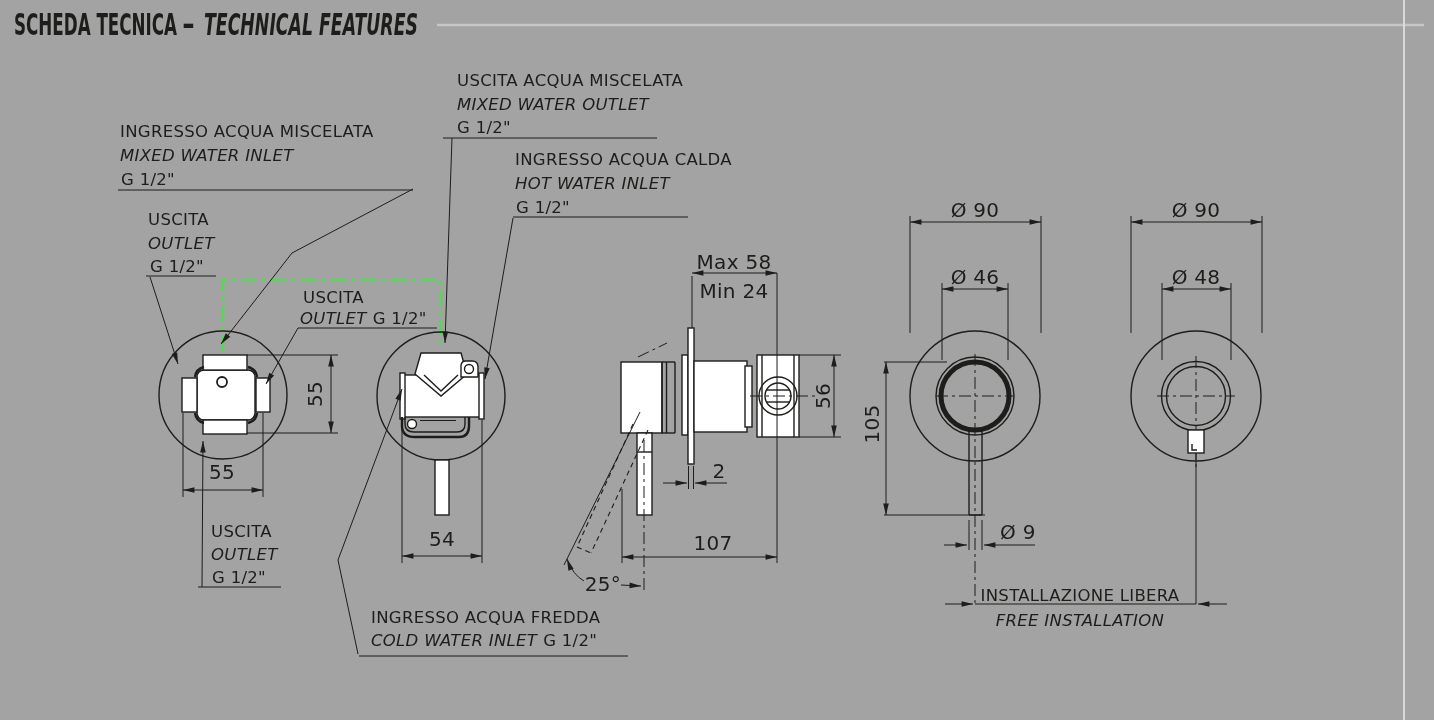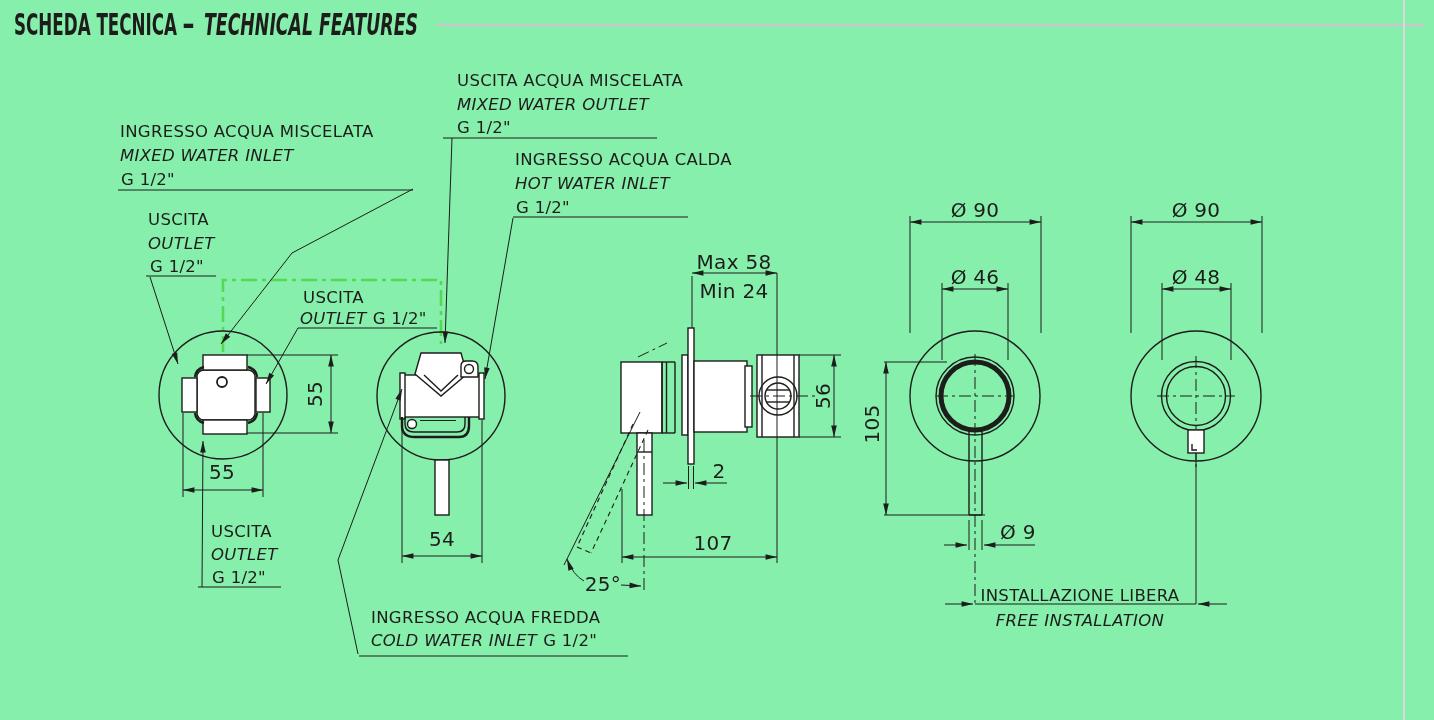--- a/index.html
+++ b/index.html
@@ -1,16 +1,16 @@
 <!DOCTYPE html>
 <html><head>
 <meta charset="utf-8">
 <style>
   html,body{margin:0;padding:0;background:#ffffff;}
-  .stage{position:relative;width:1434px;height:720px;background:#86efac;overflow:hidden;
+  .stage{position:relative;width:1434px;height:720px;background:#a3a3a3;overflow:hidden;
          font-family:"Liberation Sans",sans-serif;}
   svg{position:absolute;left:0;top:0;}
   svg text{fill:#1d1d1b;font-family:"DejaVu Sans","Liberation Sans",sans-serif;}
   .lbl{font-size:16.5px;letter-spacing:.3px;}
   .lbl-it{font-size:16.5px;letter-spacing:.3px;font-style:italic;}
   .dim{font-size:20px;letter-spacing:.3px;}
   .ttl-main{font-size:31px;font-weight:bold;}
   .ttl-sub{font-size:31px;font-weight:bold;font-style:italic;}
   .ol{stroke:#1d1d1b;stroke-width:1.4;fill:none;}          
   .olf{stroke:#1d1d1b;stroke-width:1.4;fill:#ffffff;}      

